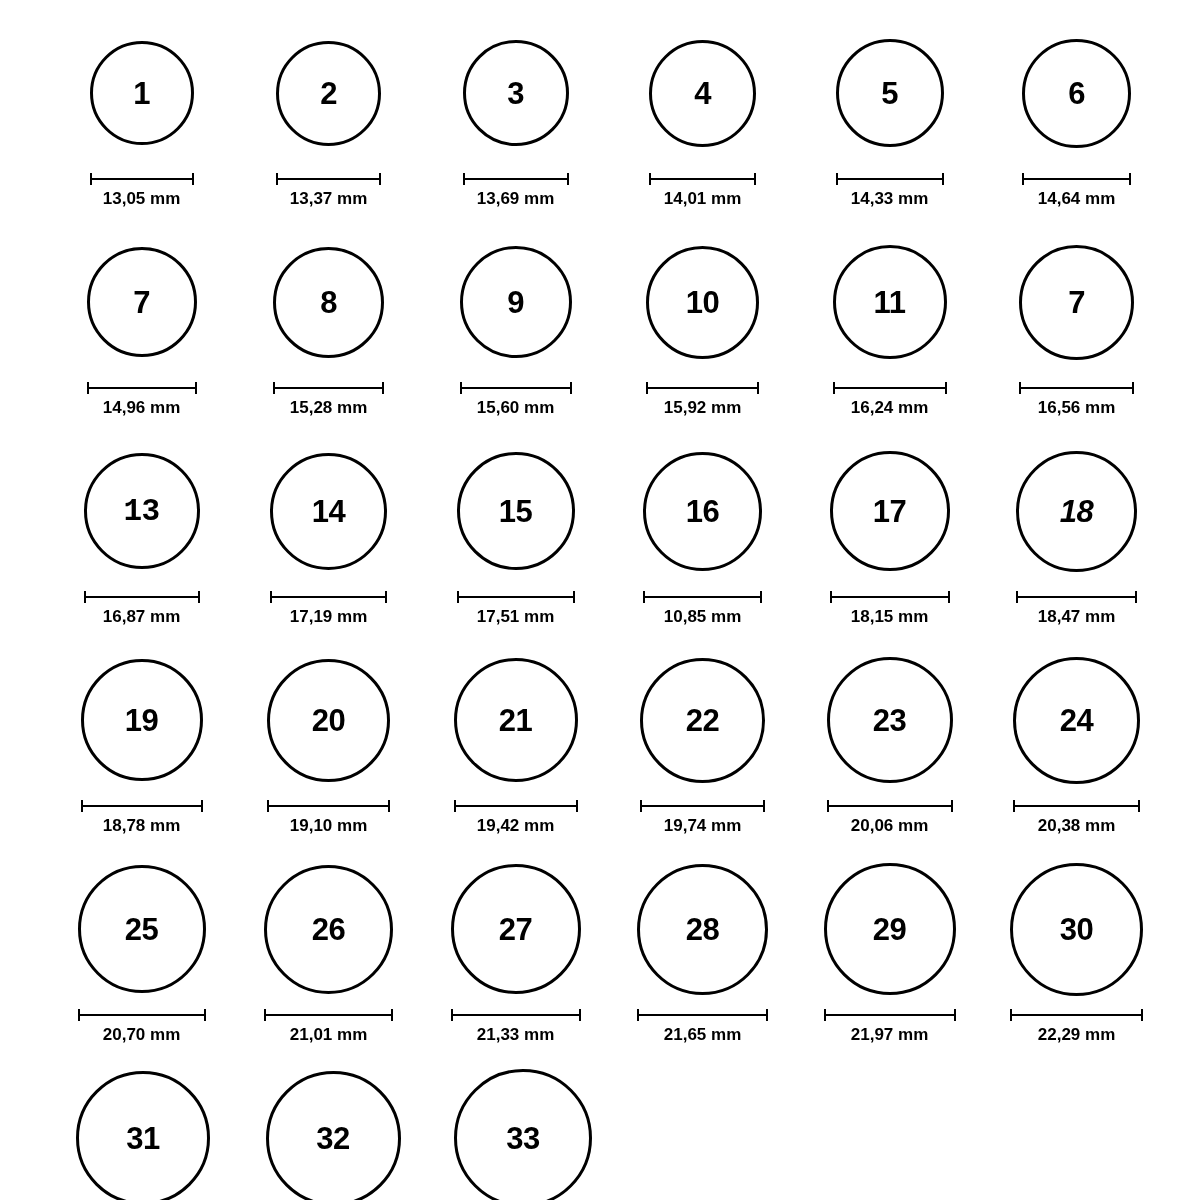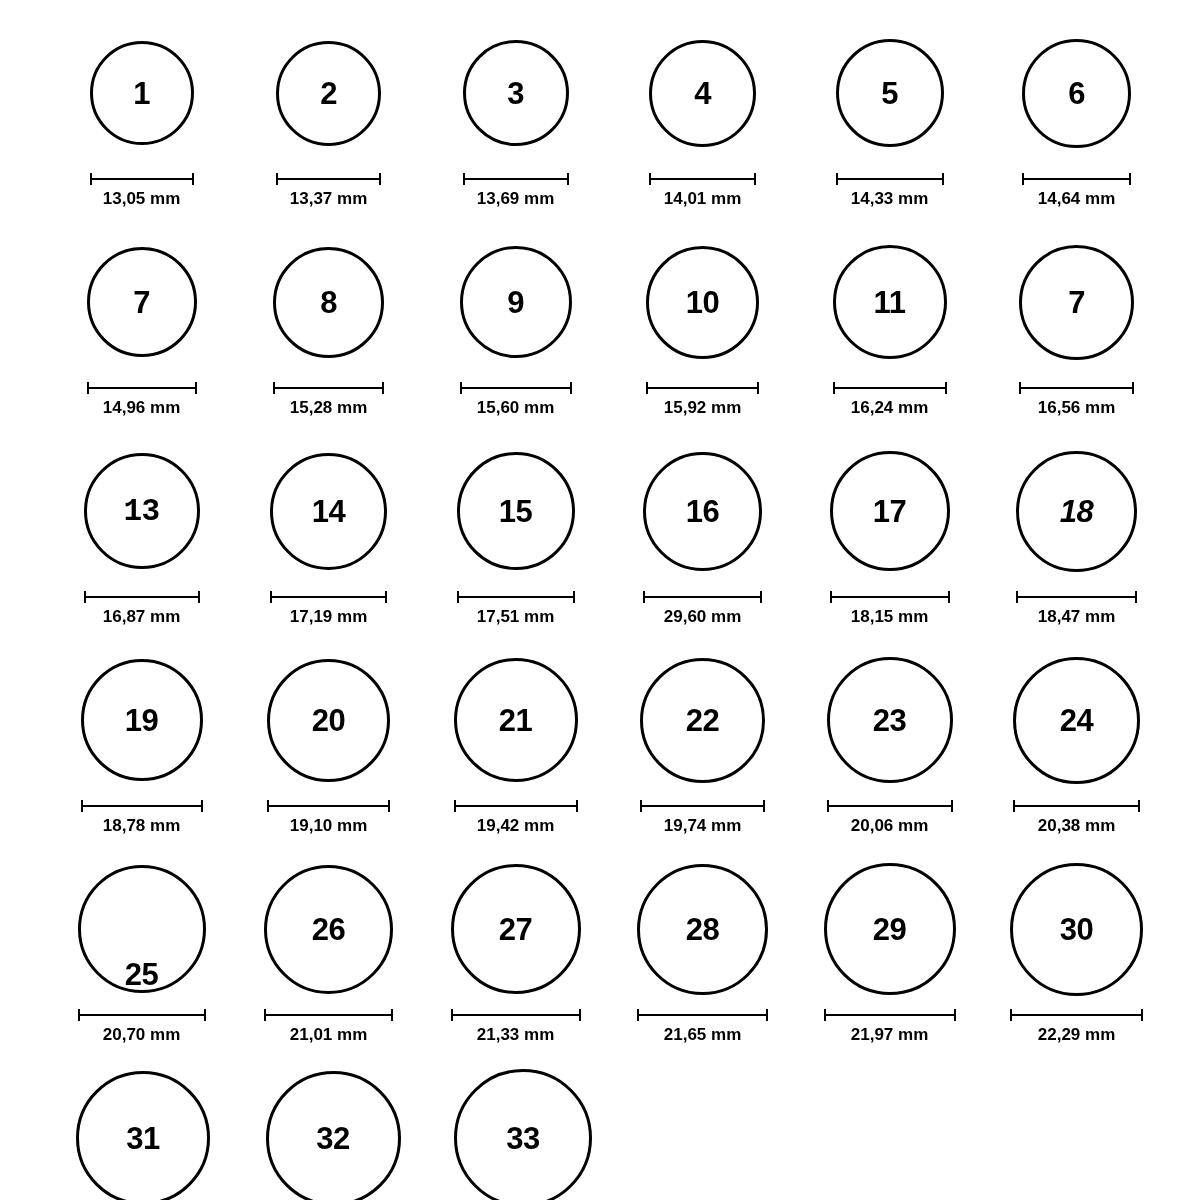--- a/index.html
+++ b/index.html
@@ -307,21 +307,21 @@
         <div class="ring-wrap" style="height: 142px;">
           <div class="ring" style="width: 119px; height: 119px;">
             <span class="ring-label">16</span>
           </div>
         </div>
         <div class="measure" style="width: 119px;">
           <span class="cap-l"></span>
           <span class="bar"></span>
           <span class="cap-r"></span>
         </div>
-        <div class="mm">29,60 mm</div>
+        <div class="mm">10,85 mm</div>
       </div>
       <div class="cell">
         <div class="ring-wrap" style="height: 142px;">
           <div class="ring" style="width: 120px; height: 120px;">
             <span class="ring-label">17</span>
           </div>
         </div>
         <div class="measure" style="width: 120px;">
           <span class="cap-l"></span>
           <span class="bar"></span>
@@ -419,21 +419,21 @@
           <span class="cap-l"></span>
           <span class="bar"></span>
           <span class="cap-r"></span>
         </div>
         <div class="mm">20,38 mm</div>
       </div>
     </div>
     <div class="row" style="margin-bottom: 24px;">
       <div class="cell">
         <div class="ring-wrap" style="height: 142px;">
-          <div class="ring" style="width: 128px; height: 128px; align-items: flex-end;">
+          <div class="ring" style="width: 128px; height: 128px;">
             <span class="ring-label">25</span>
           </div>
         </div>
         <div class="measure" style="width: 128px;">
           <span class="cap-l"></span>
           <span class="bar"></span>
           <span class="cap-r"></span>
         </div>
         <div class="mm">20,70 mm</div>
       </div>

